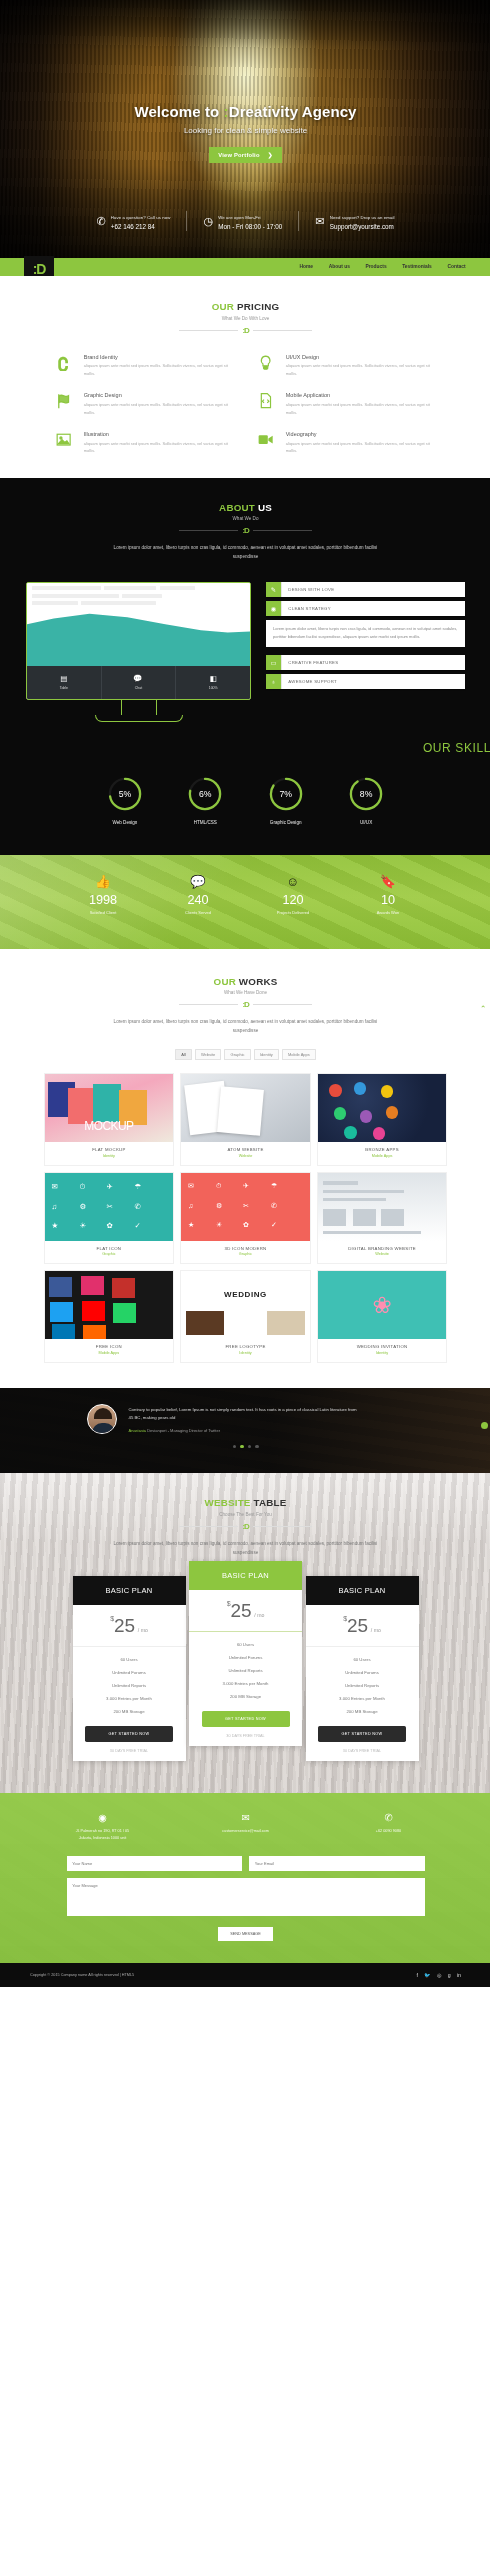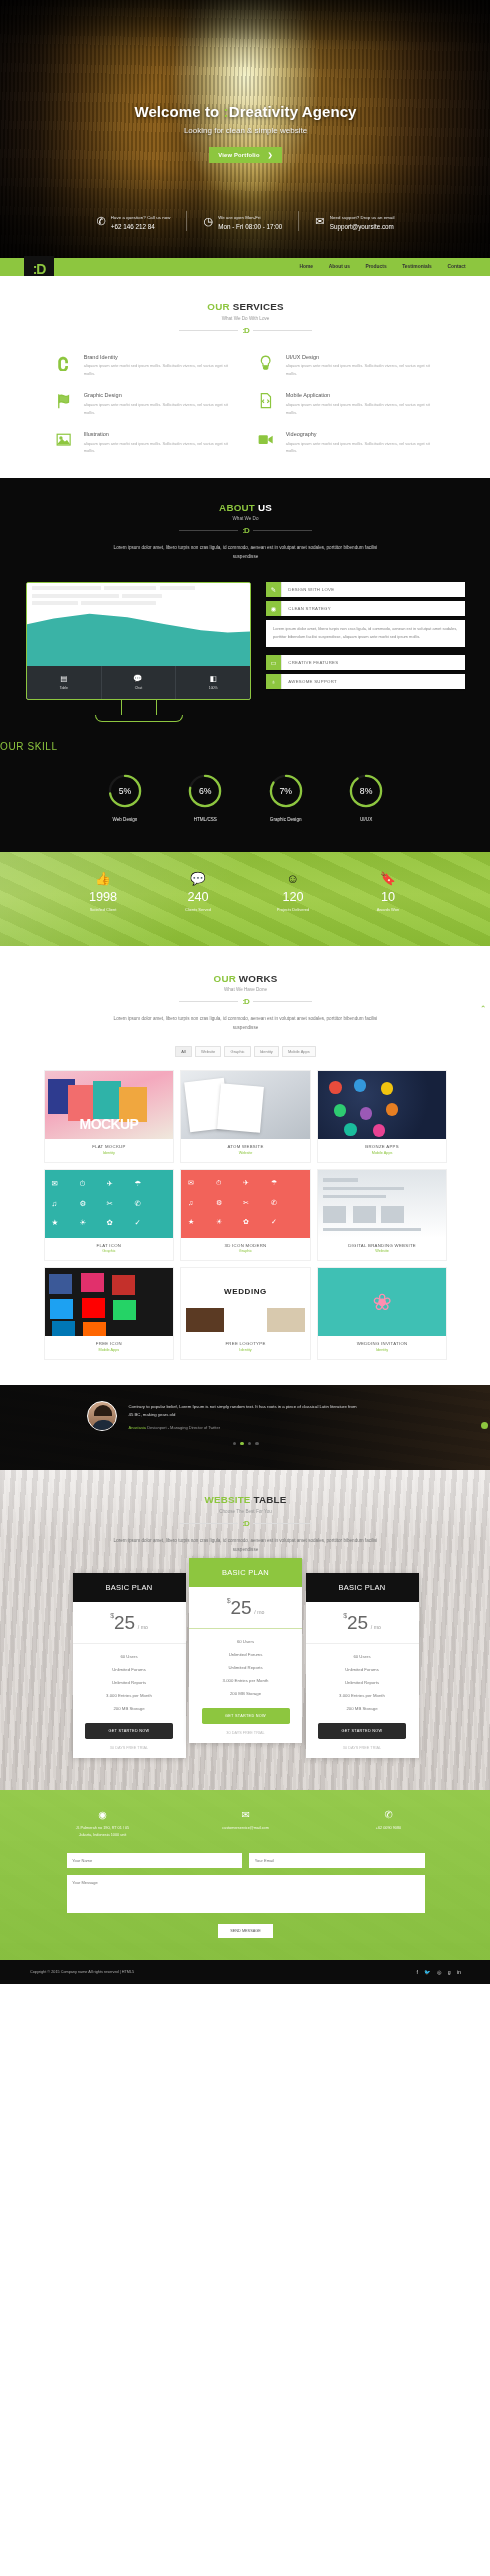--- a/index.html
+++ b/index.html
@@ -177,21 +177,21 @@
     font-size:4.3px; color:#666; letter-spacing:0.3px;
     border-left:0.6px solid #e6e6e6;
   }
   .acc-panel{
     background:#fff; color:#888; font-size:4px; line-height:2;
     padding:5.8px 7px;
   }
 
   
   .skill-title{
-    text-align:left; color:#8dc63f; font-size:10px; letter-spacing:0.6px;
+    text-align:right; color:#8dc63f; font-size:12px; letter-spacing:0.6px;
     margin-top:19.6px;
   }
   .skills{
     display:flex; justify-content:center; gap:25.4px; margin-top:21px;
   }
   .skill{ text-align:center; width:55px; }
   .skill-ring{ position:relative; width:36px; height:36px; margin:0 auto; }
   .skill-ring svg{ transform:rotate(-90deg); }
   .skill-val{
     position:absolute; inset:0; display:flex; align-items:center;
@@ -233,21 +233,21 @@
   .pimg{ height:68px; position:relative; overflow:hidden; }
   .pcap{ text-align:center; padding:5.2px 2.3px 7px; }
   .pcap .t{ font-size:4.3px; color:#555; letter-spacing:0.3px; }
   .pcap .s{ font-size:3.8px; color:#8dc63f; margin-top:1.7px; }
 
   .img-mockup{ background:linear-gradient(160deg,#f3c3cf 0%,#f4a8bd 40%,#efe9dd 100%); }
   .img-mockup .m1{ position:absolute; left:3.5px; top:8px; width:26.5px; height:35px; background:#2e3b8f; }
   .img-mockup .m2{ position:absolute; left:23px; top:14px; width:30px; height:36px; background:#f26d6d; }
   .img-mockup .m3{ position:absolute; left:48px; top:10.4px; width:28px; height:38px; background:#2fb3a8; }
   .img-mockup .m4{ position:absolute; left:74px; top:16px; width:28px; height:35px; background:#f0a73f; }
-  .img-mockup .mk{ position:absolute; left:50%; top:66%; transform:translateX(-50%); color:#fff; font-size:14px; font-weight:bold; letter-spacing:-0.6px; }
+  .img-mockup .mk{ position:absolute; left:50%; top:66%; transform:translateX(-50%); color:#fff; font-size:12px; font-weight:normal; letter-spacing:-0.6px; }
 
   .img-atom{ background:linear-gradient(150deg,#e9ecef 0%,#cfd4da 55%,#b9c0c7 100%); }
   .img-atom .sheet{ position:absolute; background:#fff; box-shadow:0 1.2px 3.5px rgba(0,0,0,.2); }
   .img-atom .s1{ left:5.8px; top:9.2px; width:40px; height:50px; transform:rotate(-7deg); }
   .img-atom .s2{ left:38px; top:14px; width:43px; height:46px; transform:rotate(5deg); }
 
   .img-bronze{ background:radial-gradient(circle at 35% 35%,#2a3a5e 0%,#16213c 70%); }
   .img-bronze .dot{ position:absolute; border-radius:50%; }
 
   .img-flaticon{ background:#2fb3a8; }
@@ -433,21 +433,21 @@
           <a href="#">Products</a>
           <a href="#">Testimonials</a>
           <a href="#">Contact</a>
         </div>
     </nav>
   </section>
 
   <section class="sec services">
     <div class="sec-head">
       <div class="sec-title">
-        <span class="g">OUR </span><span>SERVICES</span>
+        <span class="g">OUR </span><span>PRICING</span>
       </div>
       <div class="sec-sub">What We Do With Love</div>
       <div class="sec-div">
         <i class="ln"></i>
           <span class="sd">:D</span>
           <i class="ln"></i>
       </div>
     </div>
     <div class="svc-grid" id="svcGrid">
  <div class="svc">

